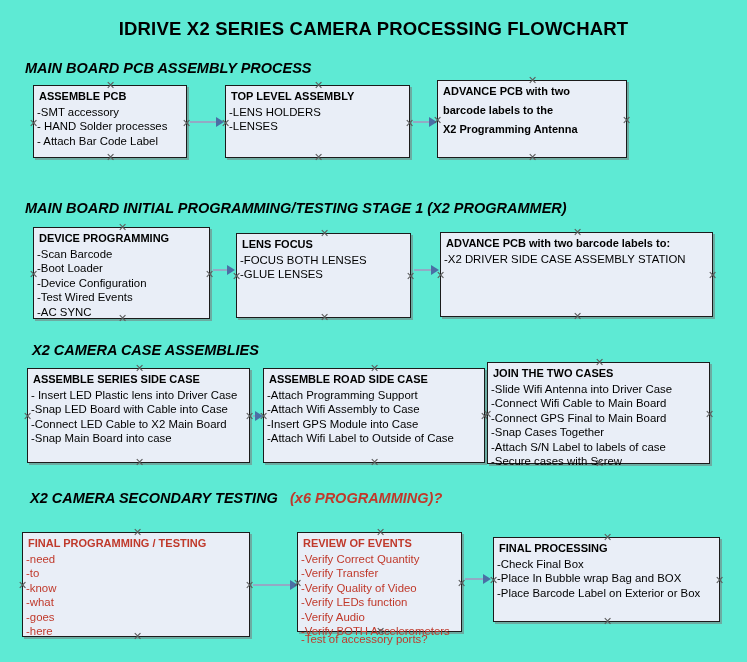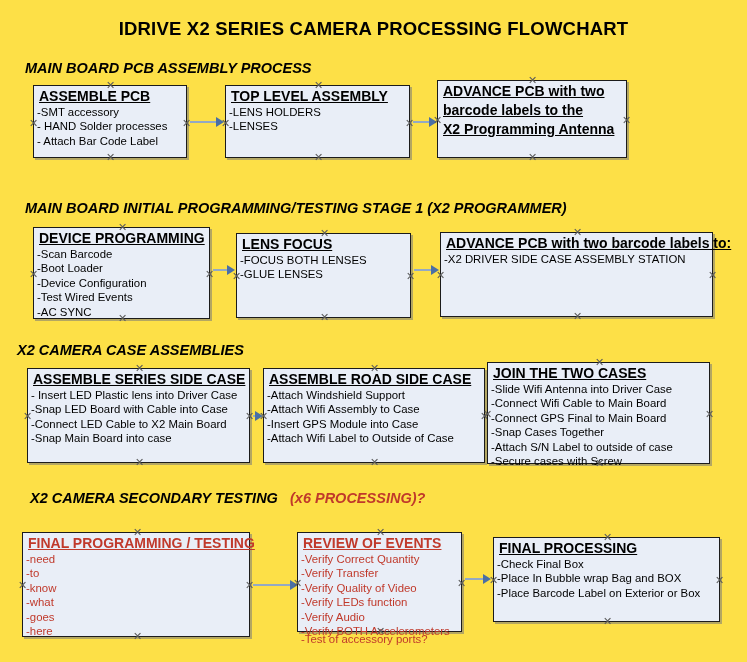--- a/index.html
+++ b/index.html
@@ -4,21 +4,21 @@
 <style>
   html, body {
     margin: 0;
     padding: 0;
     background: #ffffff;
   }
   #page {
     position: relative;
     width: 747px;
     height: 662px;
-    background: #fde047;
+    background: #5eead4;
     font-family: "Liberation Sans", sans-serif;
     overflow: hidden;
   }
 
   
   .doc-title {
     position: absolute;
     left: 0;
     top: 18px;
     width: 747px;
@@ -45,27 +45,26 @@
   .fbox {
     position: absolute;
     background: #e9eef7;
     border: 1.4px solid #1b1b1b;
     box-sizing: border-box;
     box-shadow: 2px 2px 0 rgba(120,120,120,0.55);
     overflow: visible;
   }
   .fbox .bx-title {
     display: block;
-    font-size: 14px;
+    font-size: 11px;
     font-weight: bold;
     color: #000000;
     line-height: 15px;
     padding: 3px 0 1px 5px;
     white-space: nowrap;
-    text-decoration: underline;
   }
   .fbox .bx-line {
     display: block;
     font-size: 11.4px;
     color: #000000;
     line-height: 14.4px;
     padding-left: 3px;
     white-space: nowrap;
   }
   .fbox.red .bx-title,
@@ -189,71 +188,71 @@
 
   <div class="fbox" style="left:440px; top:232px; width:273px; height:85px;">
     <span class="bx-title">ADVANCE PCB with two barcode labels to:</span>
     <span class="bx-line">-X2 DRIVER  SIDE  CASE  ASSEMBLY STATION</span>
     <span class="handle" style="left:-5px; top:38px;">✕</span>
     <span class="handle" style="left:132px; top:-5px;">✕</span>
     <span class="handle" style="left:132px; bottom:-5px;">✕</span>
     <span class="handle" style="right:-5px; top:38px;">✕</span>
   </div>
 
-  <div class="section-title" style="left:17px; top:342px;text-align:right;">
+  <div class="section-title" style="left:32px; top:342px;text-align:right;">
     <span>X2 CAMERA CASE ASSEMBLIES</span>
   </div>
 
   <div class="fbox" style="left:27px; top:368px; width:223px; height:95px;">
     <span class="bx-title">ASSEMBLE SERIES SIDE CASE</span>
     <span class="bx-line">- Insert LED Plastic lens into Driver Case</span>
     <span class="bx-line">-Snap LED Board with Cable into Case</span>
     <span class="bx-line">-Connect LED Cable to X2 Main Board</span>
     <span class="bx-line">-Snap Main Board into case</span>
     <span class="handle" style="left:-5px; top:43px;">✕</span>
     <span class="handle" style="left:107px; top:-5px;">✕</span>
     <span class="handle" style="left:107px; bottom:-5px;">✕</span>
     <span class="handle" style="right:-5px; top:43px;">✕</span>
   </div>
 
   <div class="conn" style="left:253px; top:415px; width:7px;"></div>
   <div class="arrowhead" style="left:255px; top:411px;"></div>
 
   <div class="fbox" style="left:263px; top:368px; width:222px; height:95px;">
     <span class="bx-title">ASSEMBLE ROAD SIDE CASE</span>
-    <span class="bx-line">-Attach Windshield Support</span>
+    <span class="bx-line">-Attach Programming Support</span>
     <span class="bx-line">-Attach Wifi Assembly to Case</span>
     <span class="bx-line">-Insert GPS Module into Case</span>
     <span class="bx-line">-Attach Wifi Label to Outside of Case</span>
     <span class="handle" style="left:-5px; top:43px;">✕</span>
     <span class="handle" style="left:106px; top:-5px;">✕</span>
     <span class="handle" style="left:106px; bottom:-5px;">✕</span>
     <span class="handle" style="right:-5px; top:43px;">✕</span>
   </div>
 
   <div class="conn" style="left:488px; top:415px; width:7px;"></div>
   <div class="arrowhead" style="left:489px; top:411px;"></div>
 
   <div class="fbox" style="left:487px; top:362px; width:223px; height:102px;">
     <span class="bx-title">JOIN THE TWO CASES</span>
     <span class="bx-line">-Slide Wifi Antenna into Driver Case</span>
     <span class="bx-line">-Connect Wifi Cable to Main Board</span>
     <span class="bx-line">-Connect GPS Final to Main Board</span>
     <span class="bx-line">-Snap Cases Together</span>
-    <span class="bx-line">-Attach S/N Label to outside of case</span>
+    <span class="bx-line">-Attach S/N Label to labels of case</span>
     <span class="bx-line">-Secure cases with Screw</span>
     <span class="handle" style="left:-5px; top:47px;">✕</span>
     <span class="handle" style="left:107px; top:-5px;">✕</span>
     <span class="handle" style="left:107px; bottom:-5px;">✕</span>
     <span class="handle" style="right:-5px; top:47px;">✕</span>
   </div>
 
   <div class="section-title" style="left:30px; top:490px;">
     <span>X2 CAMERA SECONDARY TESTING</span>
-    <span>&nbsp;&nbsp;</span><span class="accent">(x6 PROCESSING)?</span>
+    <span>&nbsp;&nbsp;</span><span class="accent">(x6 PROGRAMMING)?</span>
   </div>
 
   <div class="fbox red" style="left:22px; top:532px; width:228px; height:105px;">
     <span class="bx-title">FINAL PROGRAMMING / TESTING</span>
     <span class="bx-line">-need</span>
     <span class="bx-line">-to</span>
     <span class="bx-line">-know</span>
     <span class="bx-line">-what</span>
     <span class="bx-line">-goes</span>
     <span class="bx-line">-here</span>

